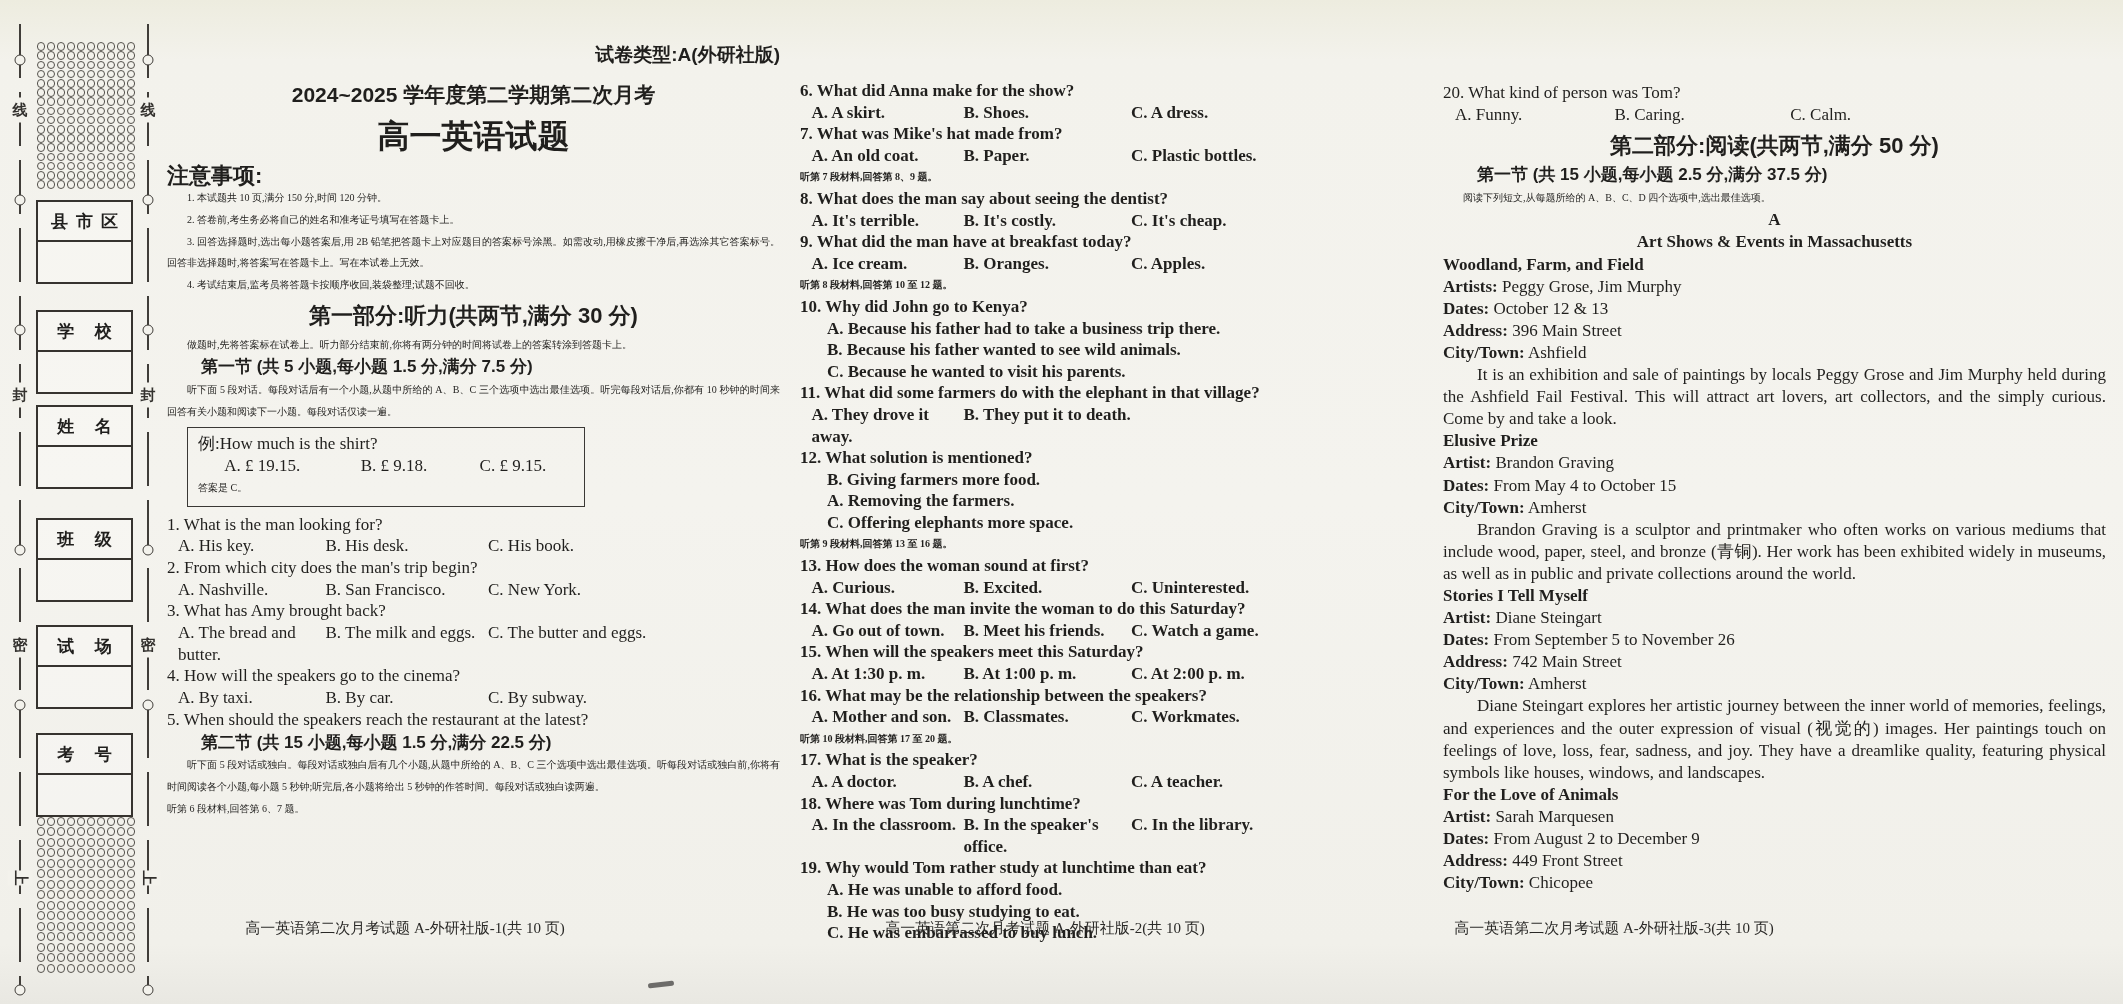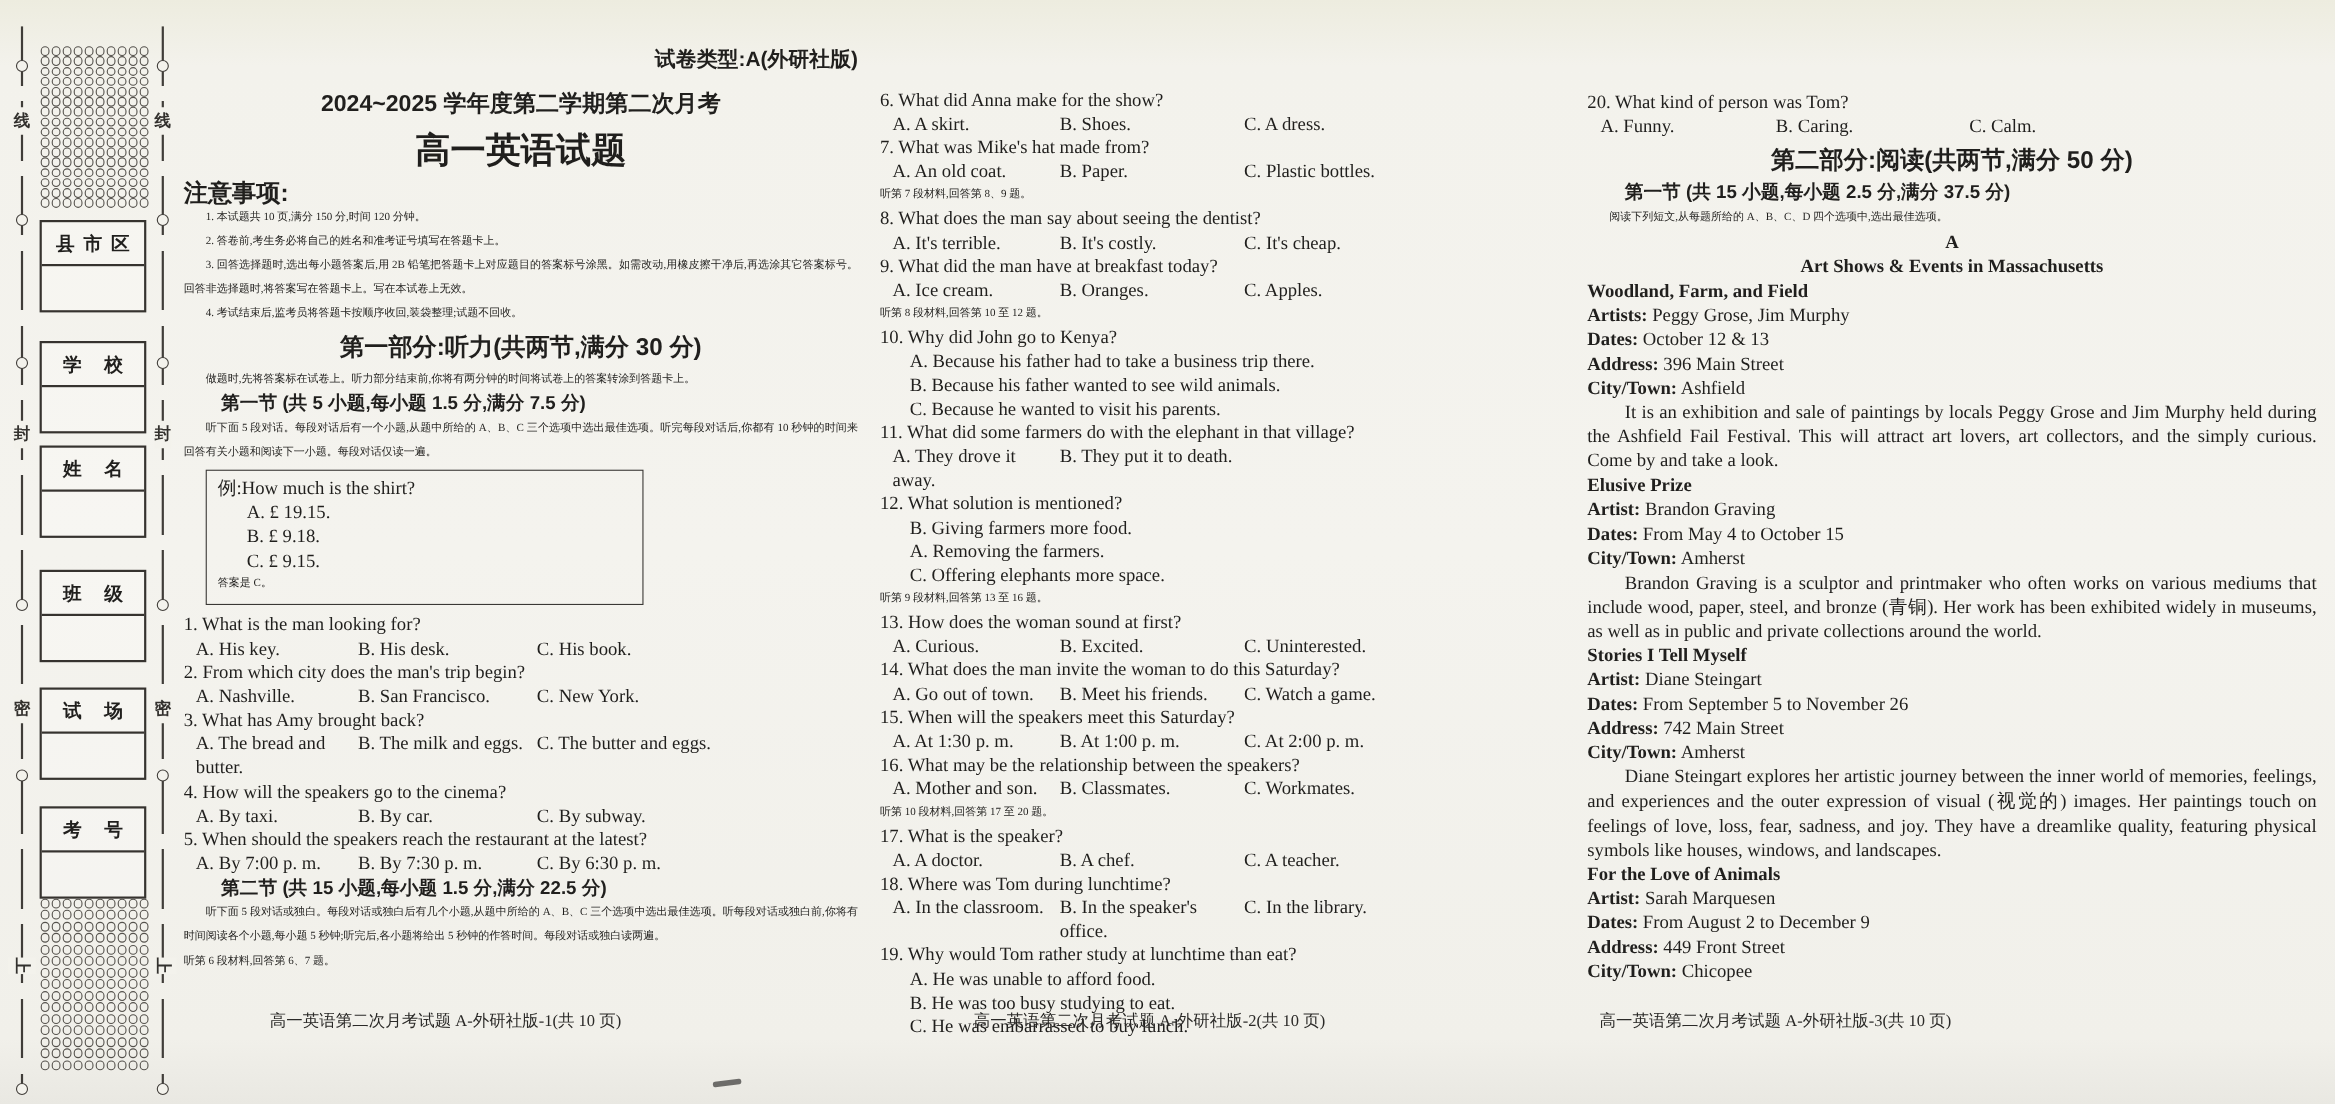--- a/index.html
+++ b/index.html
@@ -18,41 +18,41 @@
   .bubble-grid{position:absolute;display:grid;justify-items:center;align-items:center;}
   .bubble{width:6.6px;height:6.6px;border:1.3px solid #55524d;border-radius:50%;background:transparent;}
   .field-box{position:absolute;left:36px;width:97px;border:2px solid #36332f;box-sizing:border-box;background:rgba(255,255,255,0.25);}
   .field-box .label{height:38px;border-bottom:2px solid #36332f;display:flex;align-items:center;
     justify-content:space-around;padding:0 9px;font-family:"Liberation Sans","DejaVu Sans",sans-serif;
     font-weight:700;font-size:17px;color:#201f1d;}
   .field-box .blank{height:40px;}
   
   .col{position:absolute;font-size:17px;}
   #col1{left:167px;top:44px;width:613px;line-height:21.7px;}
-  #col2{left:800px;top:80px;width:632px;line-height:21.6px;}
+  #col2{left:800px;top:80px;width:632px;line-height:21.6px;font-weight:bold;}
   #col3{left:1443px;top:82px;width:663px;line-height:22.1px;}
   .h-sans{font-family:"Liberation Sans","DejaVu Sans",sans-serif;font-weight:700;}
   .center{text-align:center;}
   .right{text-align:right;}
   .b{font-weight:700;}
   .indent{text-indent:2em;}
   .just{text-align:justify;}
   .cjk{font-size:10px;}
   .paper-type{font-size:19px;}
   .title1{font-size:21px;margin-top:18px;}
   .title2{font-size:32px;line-height:42px;margin-top:10px;margin-bottom:8px;}
   .notice-head{font-size:22px;}
   .sec-title{font-size:22px;line-height:30px;margin:5px 0 3px 0;}
   .sub-head{font-size:17px;text-indent:2em;margin:1px 0;}
   .ex-box{border:1.6px solid #3a3835;margin:5px 0 7px 20px;width:398px;padding:5px 10px 7px 10px;box-sizing:border-box;}
   .opts{display:flex;padding-left:1.8%;}
   .opts .o1{width:24.5%;}
   .opts .o2{width:27%;}
   .opts .o3{flex:1;}
-  .ex-opts{display:flex;padding-left:7%;flex-direction:column;}
+  .ex-opts{display:flex;padding-left:7%;}
   .ex-opts .o1{width:39%;}
   .ex-opts .o2{width:34%;}
   .ex-opts .o3{flex:1;}
   .stack{padding-left:27px;}
   .ev-title{font-weight:700;}
   .footer{position:absolute;top:919px;width:430px;text-align:center;font-size:15px;color:#2a2927;}
   .artifact{position:absolute;background:#434240;border-radius:2px;}
 </style>
 </head>
 <body>
@@ -481,25 +481,20 @@
         <span class="o2">B. The milk and eggs.</span>
         <span class="o3">C. The butter and eggs.</span>
       </div>
       <div>4. How will the speakers go to the cinema?</div>
       <div class="opts">
         <span class="o1">A. By taxi.</span>
         <span class="o2">B. By car.</span>
         <span class="o3">C. By subway.</span>
       </div>
       <div>5. When should the speakers reach the restaurant at the latest?</div>
-      <div class="opts">
-        <span class="o1">A. By 7:00 p. m.</span>
-        <span class="o2">B. By 7:30 p. m.</span>
-        <span class="o3">C. By 6:30 p. m.</span>
-      </div>
       <div class="h-sans sub-head">第二节 (共 15 小题,每小题 1.5 分,满分 22.5 分)</div>
       <p class="indent just cjk" style="margin: 0px;">听下面 5 段对话或独白。每段对话或独白后有几个小题,从题中所给的 A、B、C 三个选项中选出最佳选项。听每段对话或独白前,你将有时间阅读各个小题,每小题 5 秒钟;听完后,各小题将给出 5 秒钟的作答时间。每段对话或独白读两遍。</p>
       <div class="cjk">听第 6 段材料,回答第 6、7 题。</div>
     </section>
   <section id="col2" class="col">
       <div>6. What did Anna make for the show?</div>
       <div class="opts">
         <span class="o1">A. A skirt.</span>
         <span class="o2">B. Shoes.</span>
         <span class="o3">C. A dress.</span>

